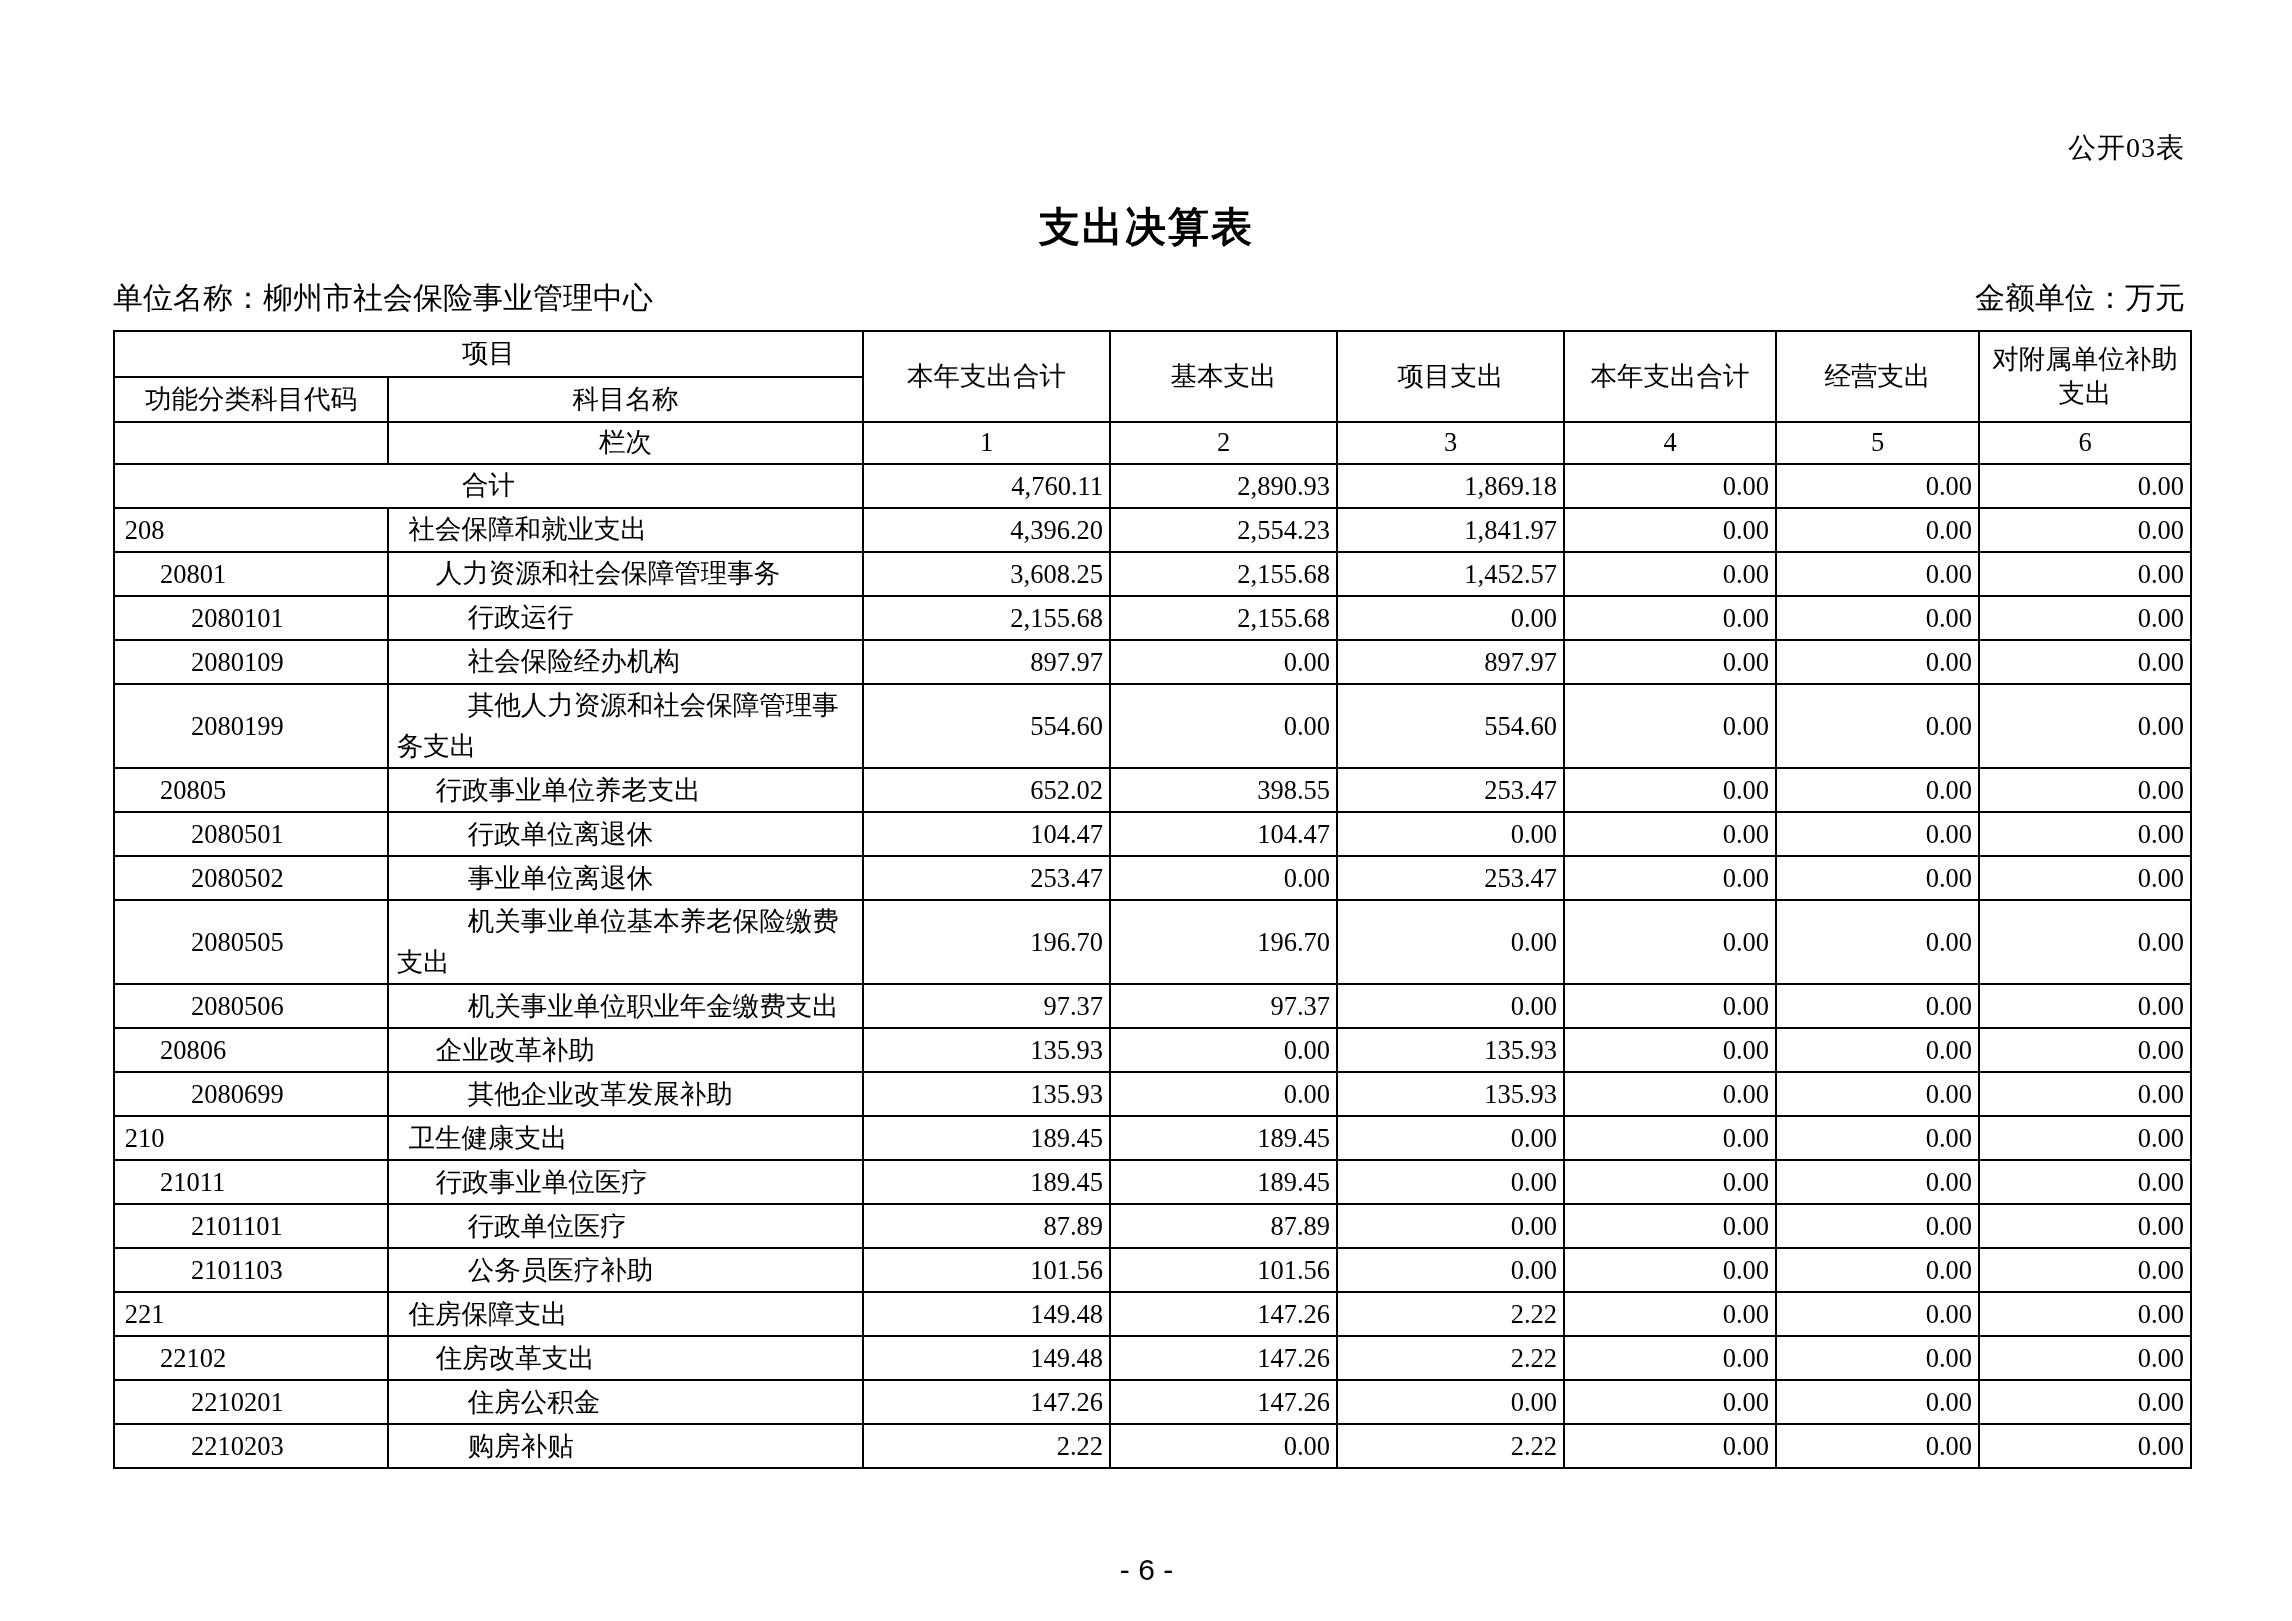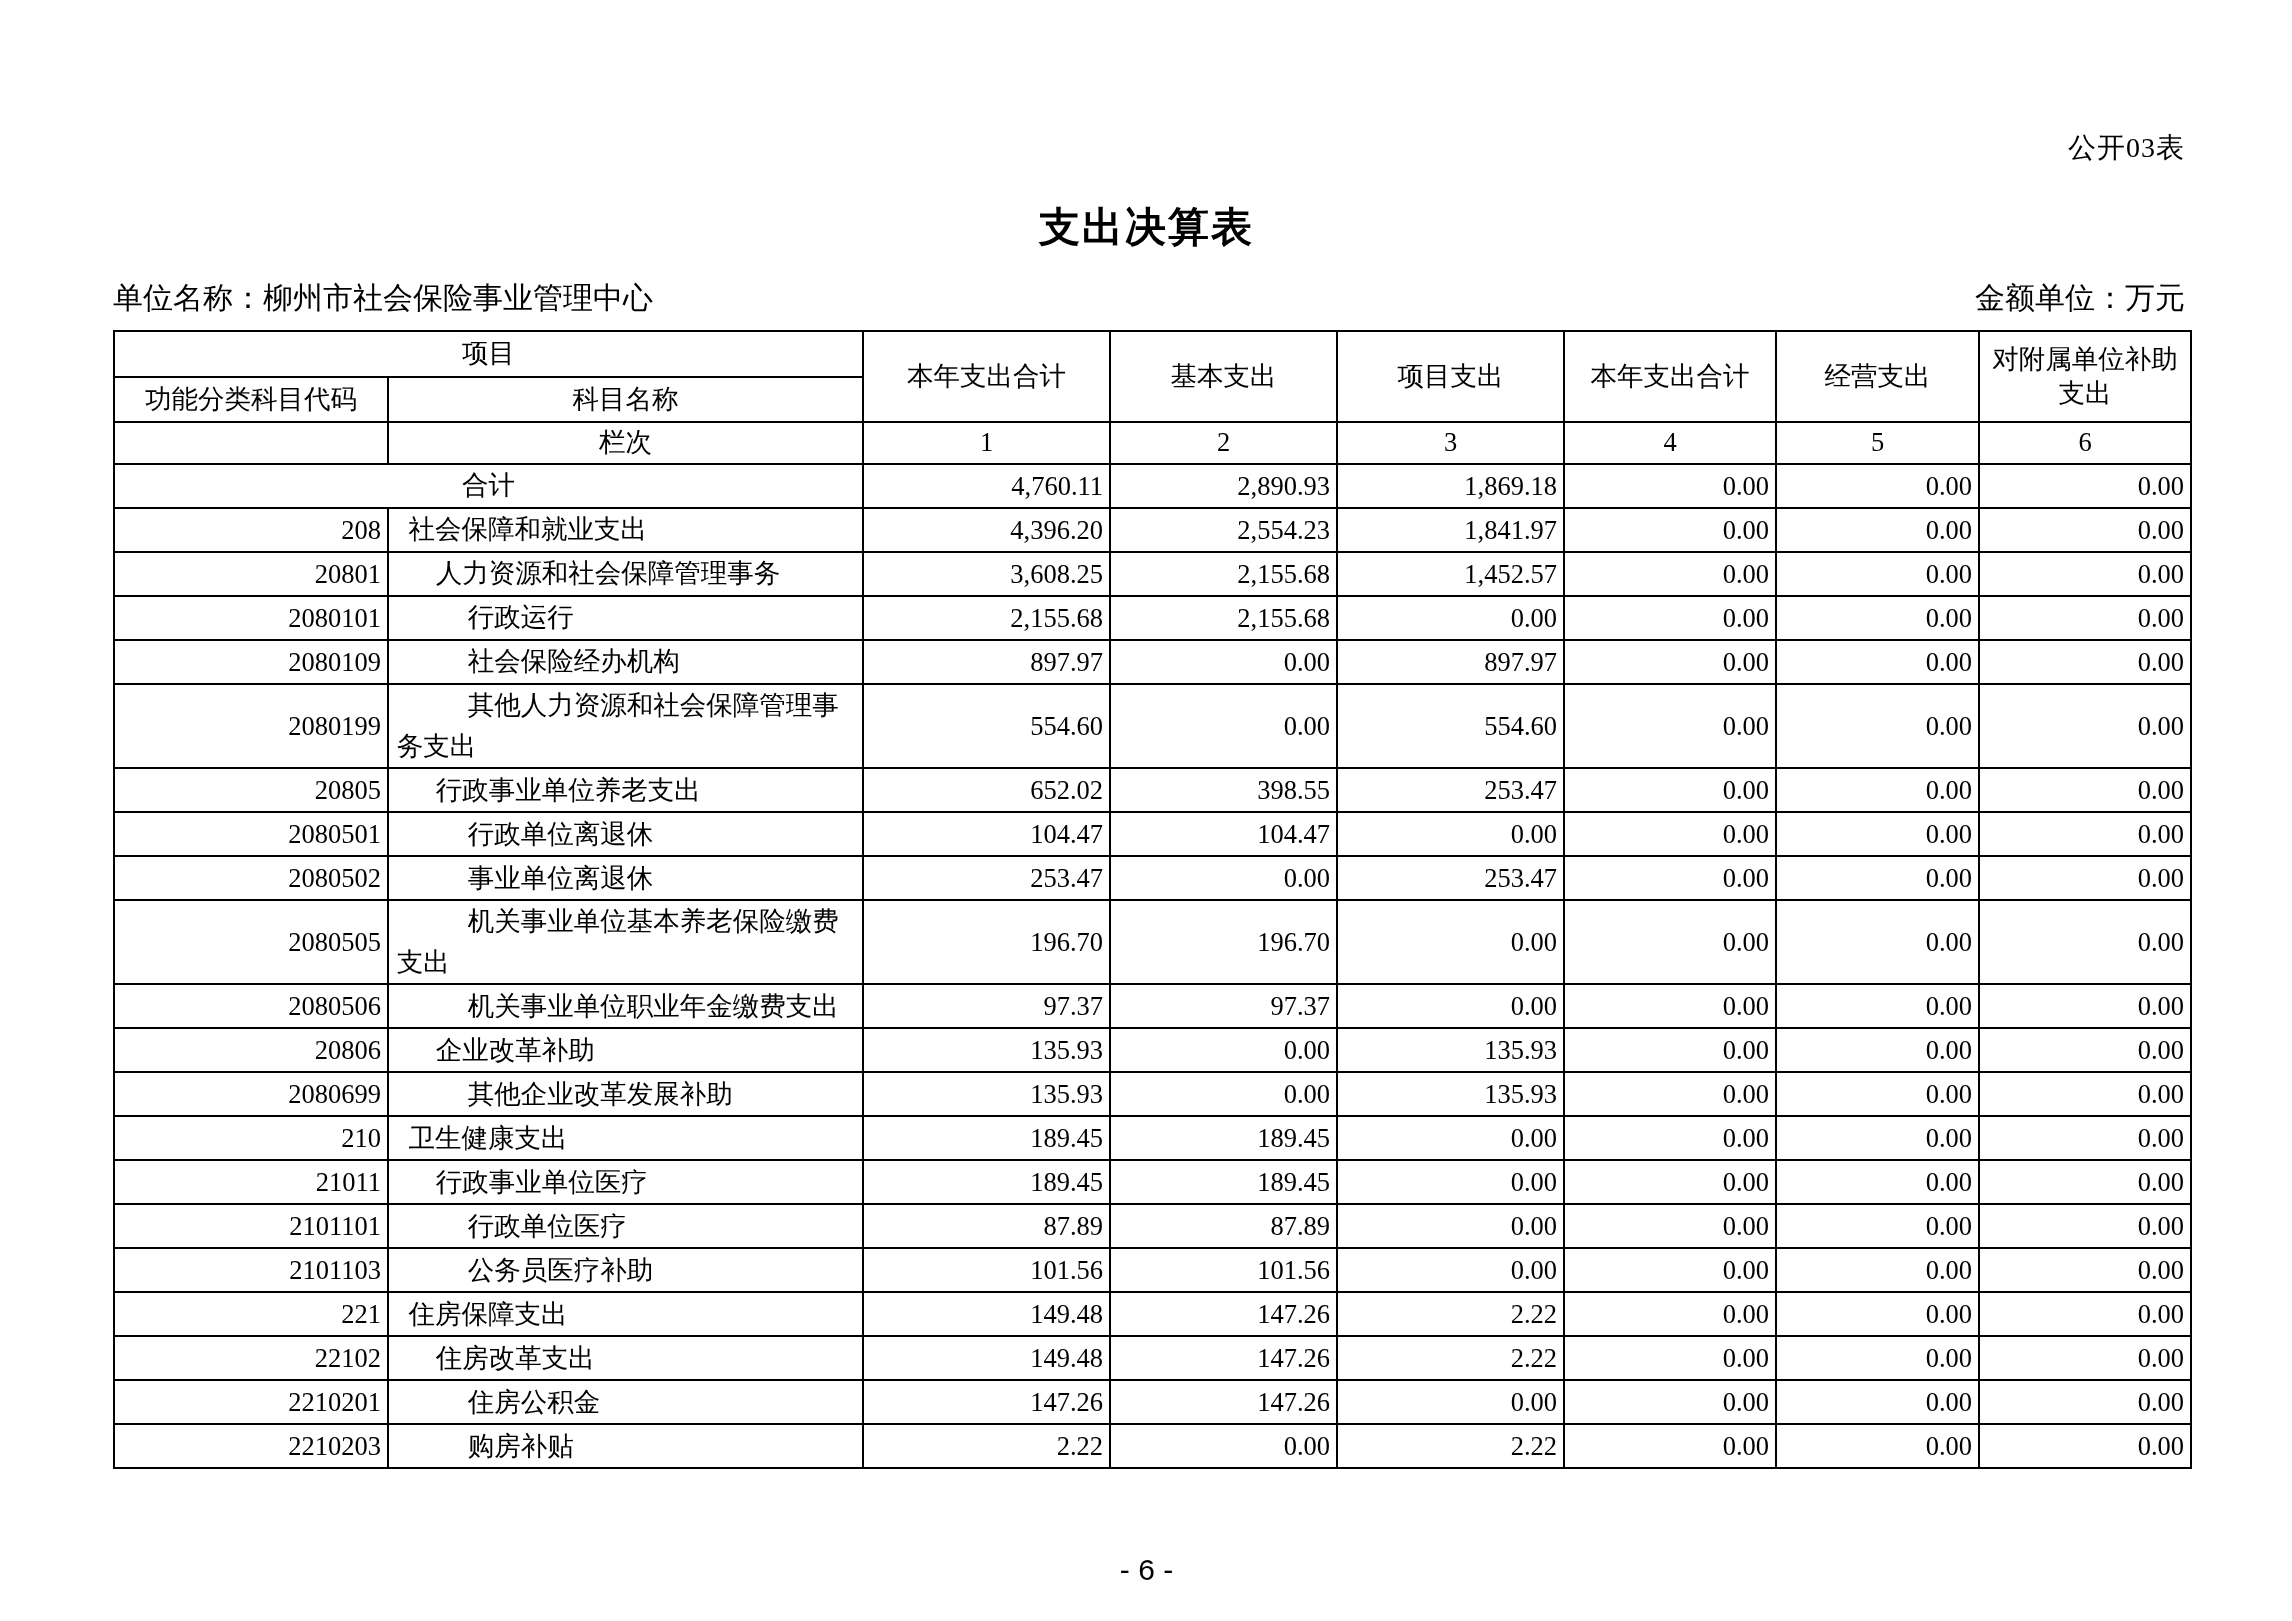--- a/index.html
+++ b/index.html
@@ -55,21 +55,21 @@
     font-weight:normal;
   }
   table.fin{border:2.9px solid #000;}
   tr.hrow1{height:46px;}
   tr.hrow2{height:45px;}
   tr.hrow3{height:42px;margin-top:41px;}
   tr.drow{height:44px;}
   tr.drow.tall{height:74px;}
   th.hc{text-align:center;vertical-align:middle;line-height:1.25;}
   td.num{text-align:right;padding-right:7.8px;vertical-align:middle;white-space:nowrap;}
-  td.code{text-align:right;vertical-align:middle;white-space:nowrap;}
+  td.code{text-align:left;vertical-align:middle;white-space:nowrap;}
   td.name{text-align:left;vertical-align:middle;line-height:1.55;margin-top:24px;}
   td.name.merged{text-align:center;text-indent:0;}
   td.code.lvl1{padding-left:9.8px;}
   td.code.lvl2{padding-left:45px;}
   td.code.lvl3{padding-left:76px;}
   td.name.lvl1{padding-left:7.8px;text-indent:11.8px;}
   td.name.lvl2{padding-left:7.8px;text-indent:39px;}
   td.name.lvl3{padding-left:7.8px;text-indent:71px;}
   .page-footer{
     position:absolute;

